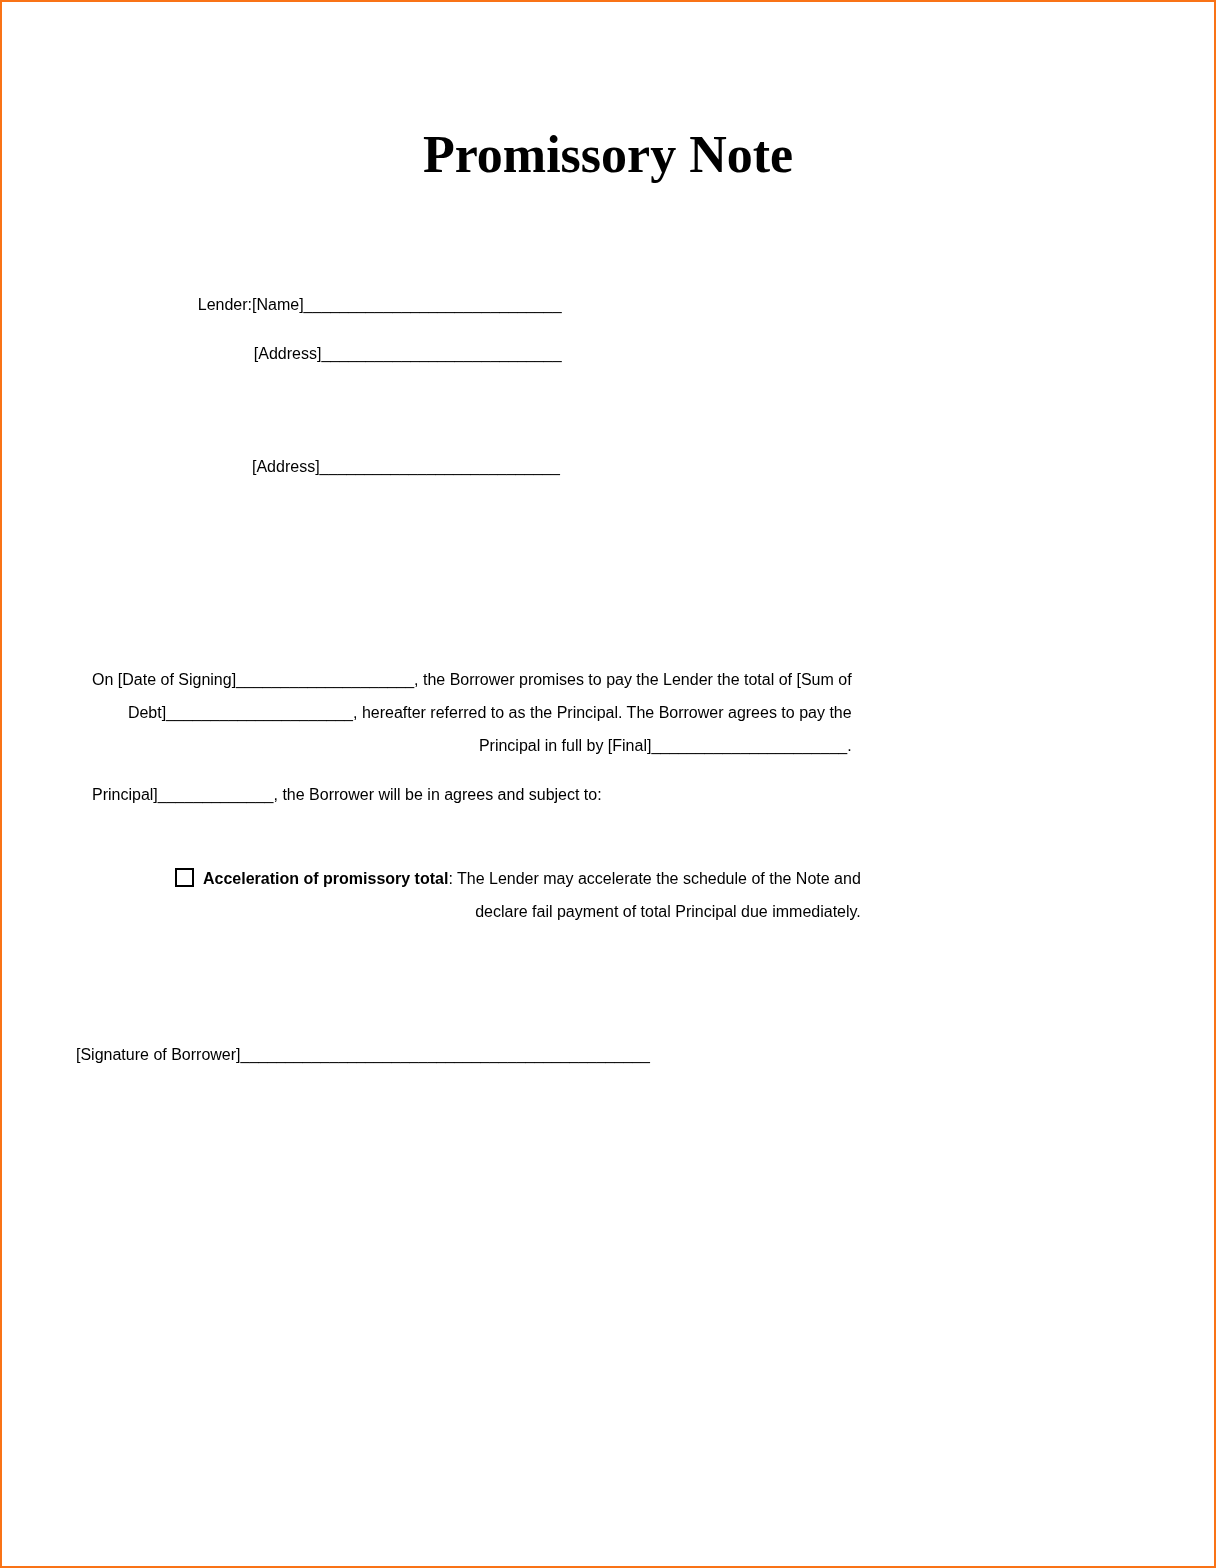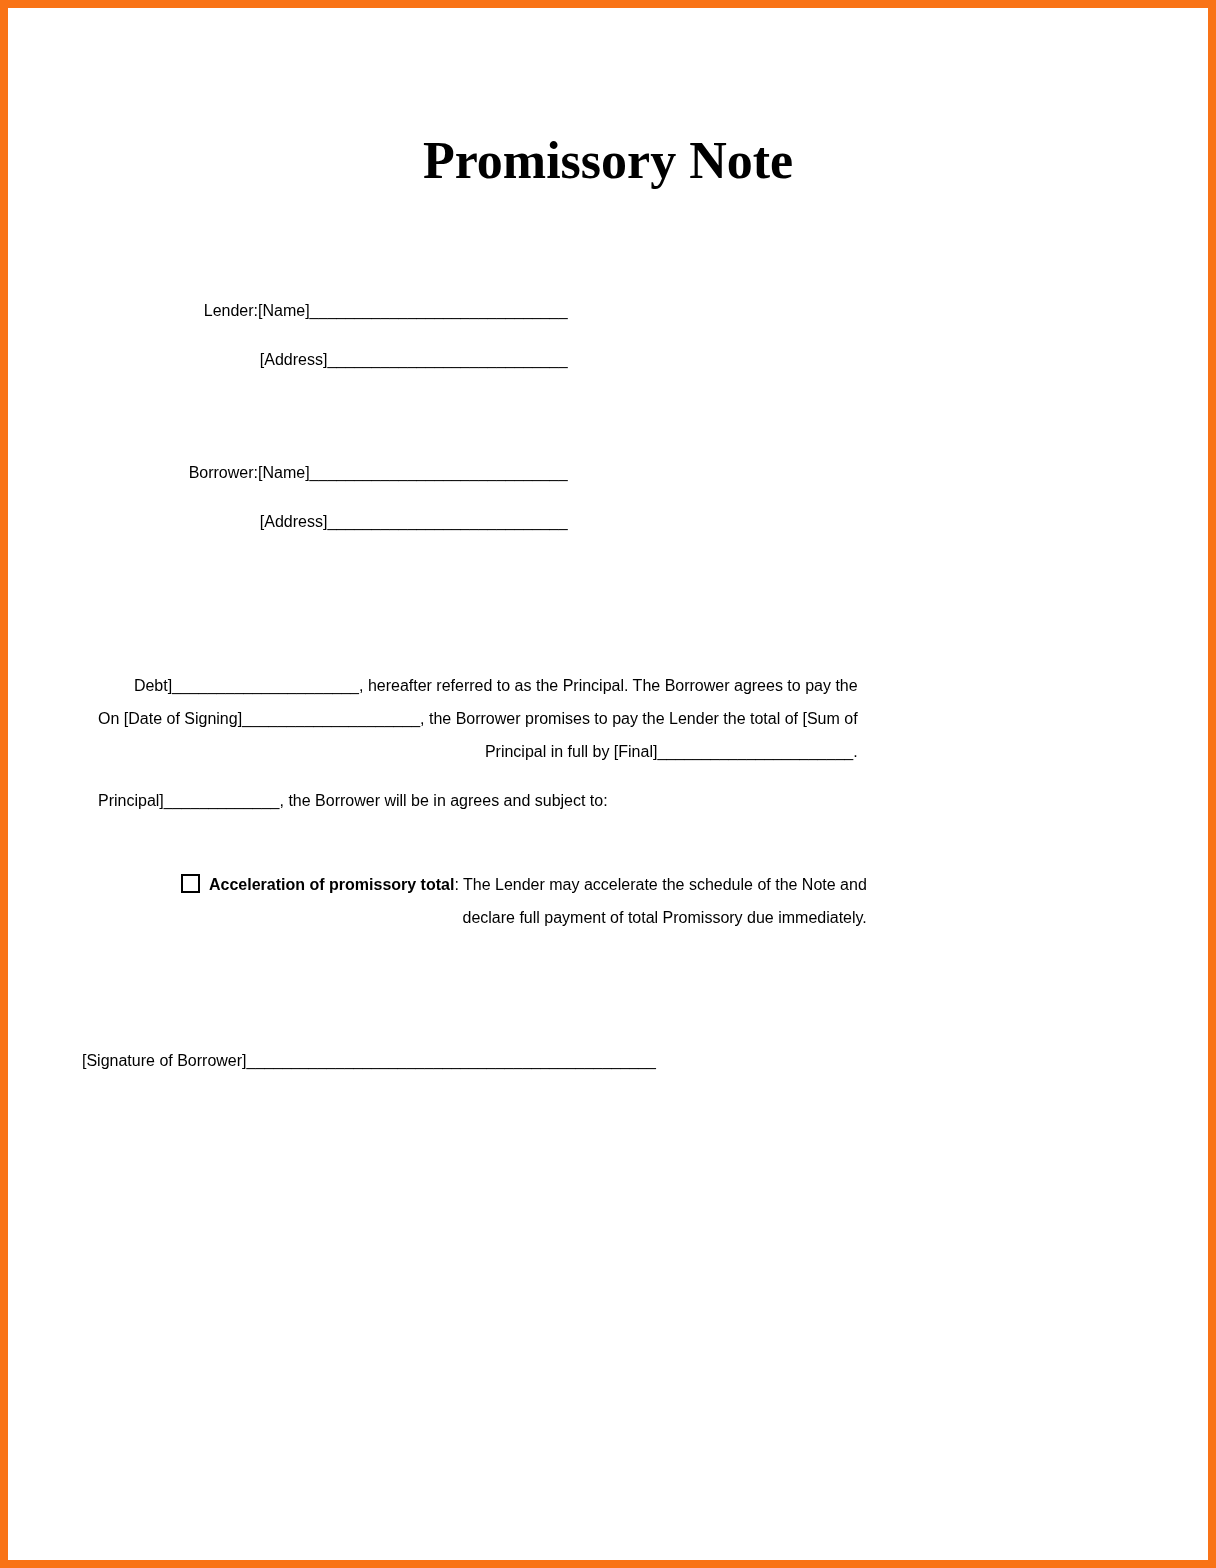--- a/index.html
+++ b/index.html
@@ -6,21 +6,21 @@
     margin: 0;
     padding: 0;
     background: #ffffff;
   }
   .page {
     position: relative;
     box-sizing: border-box;
     width: 1216px;
     height: 1568px;
     background: #ffffff;
-    border: 8px solid #f97316;
+    border: 2px solid #f97316;
     font-family: "Liberation Sans", sans-serif;
     color: #000000;
     overflow: hidden;
   }
   .doc-title {
     position: absolute;
     top: 88px;
     left: 0;
     right: 0;
     text-align: center;
@@ -75,41 +75,38 @@
     <div class="row">
       <span class="party-label">Lender:</span><span>[Name]</span><span>_____________________________</span>
     </div>
     <div class="row">
       <span class="party-label"></span><span>[Address]</span><span>___________________________</span>
     </div>
   </div>
 
   <div class="party party-borrower body-text">
     <div class="row">
-      <span class="party-label">Borrower:</span><span>[Name]</span><span>_____________________________</span>
-    </div>
-    <div class="row">
       <span class="party-label"></span><span>[Address]</span><span>___________________________</span>
     </div>
   </div>
 
   <div class="para para-1 body-text">
+    <div>On [Date of Signing]____________________, the Borrower promises to pay the Lender the total of [Sum of</div>
     <div>Debt]_____________________, hereafter referred to as the Principal. The Borrower agrees to pay the</div>
-    <div>On [Date of Signing]____________________, the Borrower promises to pay the Lender the total of [Sum of</div>
     <div>Principal in full by [Final]______________________.</div>
   </div>
 
   <div class="para para-2 body-text">
     <div>Principal]_____________, the Borrower will be in agrees and subject to:</div>
   </div>
 
   <div class="clause body-text">
     <div>
       <span class="checkbox"></span><b>Acceleration of promissory total</b><span>: The Lender may accelerate the schedule of the Note and</span>
     </div>
-    <div>declare full payment of total Promissory due immediately.</div>
+    <div>declare fail payment of total Principal due immediately.</div>
   </div>
 
   <div class="signature body-text">
     <span>[Signature of Borrower]</span><span>______________________________________________</span>
   </div>
 
 </div>
 
 </body></html>

